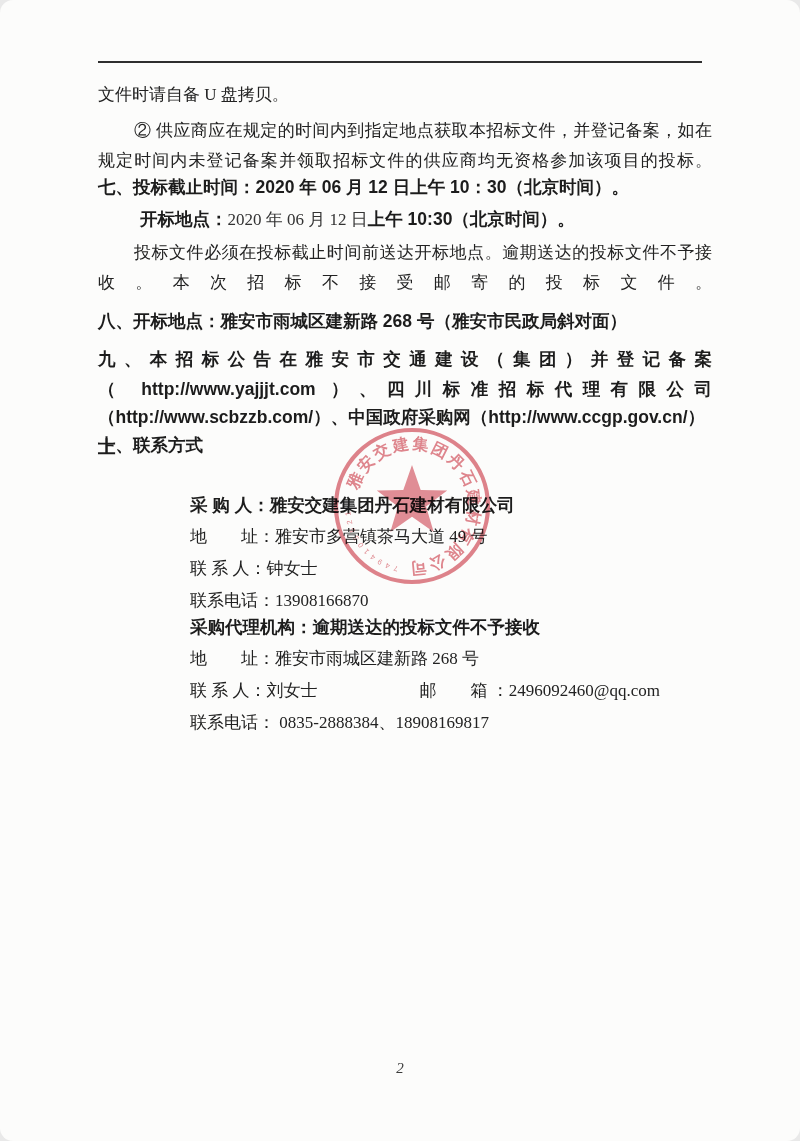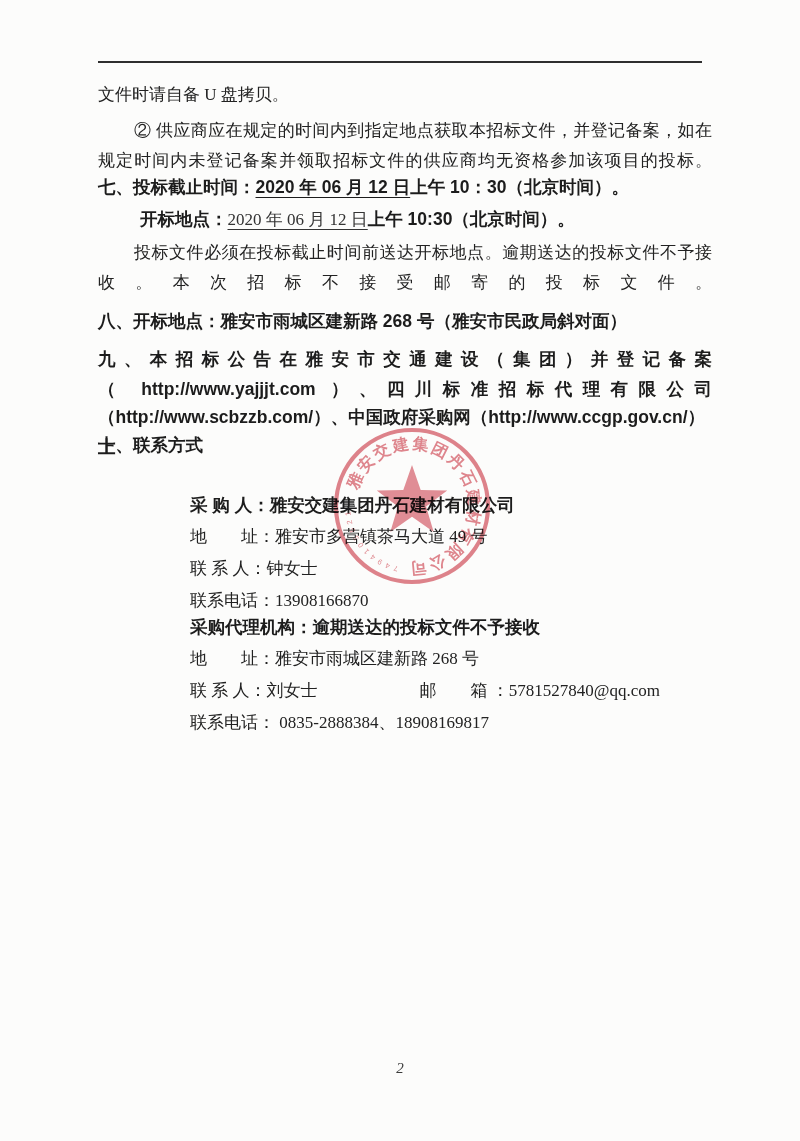--- a/index.html
+++ b/index.html
@@ -4,37 +4,38 @@
 <style>
   html,body{margin:0;padding:0;background:#e9e9e9;}
   .page{
     position:relative;
     width:800px;height:1141px;
     margin:0 auto;
     background:#fcfcfb;
     overflow:hidden;
     font-family:"Liberation Serif","DejaVu Serif",serif;
     color:#222;
+    border-radius:13px;
   }
   .rule{
     position:absolute;left:98px;top:61px;width:604px;height:2px;
     background:#2f2f2f;
   }
   .line{
     position:absolute;left:98px;width:614px;
     font-size:17px;line-height:30px;
     margin:0;white-space:pre-wrap;
   }
   .hei{
     font-family:"Liberation Sans","DejaVu Sans",sans-serif;
     font-weight:bold;font-size:17.5px;color:#1c1c1c;
   }
   .just{text-align:justify;text-align-last:justify;}
   .indent{text-indent:36px;}
-  .u{text-decoration:underline;text-underline-offset:4px;}
+  .u{text-underline-offset:4px;}
   .serif-reg{font-family:"Liberation Serif","DejaVu Serif",serif;font-weight:normal;font-size:17px;color:#333;}
   .contact{left:190px;}
   .email-label{margin-left:102px;}
   .pagenum{
     position:absolute;left:0;top:1060px;width:800px;text-align:center;
     font-family:"Liberation Serif","DejaVu Serif",serif;
     font-style:italic;font-size:15px;color:#3a3a3a;margin:0;
   }
   .seal{
     position:absolute;left:327px;top:421px;width:170px;height:170px;
@@ -74,21 +75,21 @@
   <p class="line contact" style="top:522px"><span>地　　址：</span><span>雅安市多营镇茶马大道 49 号</span></p>
 
   <p class="line contact" style="top:554px"><span>联 系 人：</span><span>钟女士</span></p>
 
   <p class="line contact" style="top:586px"><span>联系电话：</span><span>13908166870</span></p>
 
   <p class="line hei contact" style="top:612px"><span>采购代理机构：</span><span>逾期送达的投标文件不予接收</span></p>
 
   <p class="line contact" style="top:644px"><span>地　　址：</span><span>雅安市雨城区建新路 268 号</span></p>
 
-  <p class="line contact" style="top:676px"><span>联 系 人：</span><span>刘女士</span><span class="email-label">邮　　箱 ：</span><span>5781527840@qq.com</span></p>
+  <p class="line contact" style="top:676px"><span>联 系 人：</span><span>刘女士</span><span class="email-label">邮　　箱 ：</span><span>2496092460@qq.com</span></p>
 
   <p class="line contact" style="top:708px"><span>联系电话：</span><span> 0835-2888384、18908169817</span></p>
 
   <svg class="seal" id="seal-svg" viewBox="0 0 170 170">
       <circle cx="85" cy="85" r="76" fill="none" stroke="#d4545f" stroke-width="4.2" opacity="0.9"></circle>
       <polygon points="85.0,44.0 93.7,69.0 120.2,69.6 99.1,85.6 106.7,110.9 85.0,95.8 63.3,110.9 70.9,85.6 49.8,69.6 76.3,69.0" fill="#d4545f" opacity="0.82"></polygon>
       <text transform="translate(85,85) rotate(-66) translate(0,-57)" text-anchor="middle" font-size="16" font-weight="bold" fill="#d4545f" opacity="0.88" font-family="&quot;Liberation Sans&quot;,&quot;DejaVu Sans&quot;,sans-serif">雅</text>
       <text transform="translate(85,85) rotate(-47.5) translate(0,-57)" text-anchor="middle" font-size="16" font-weight="bold" fill="#d4545f" opacity="0.88" font-family="&quot;Liberation Sans&quot;,&quot;DejaVu Sans&quot;,sans-serif">安</text>
       <text transform="translate(85,85) rotate(-29) translate(0,-57)" text-anchor="middle" font-size="16" font-weight="bold" fill="#d4545f" opacity="0.88" font-family="&quot;Liberation Sans&quot;,&quot;DejaVu Sans&quot;,sans-serif">交</text>
       <text transform="translate(85,85) rotate(-10.5) translate(0,-57)" text-anchor="middle" font-size="16" font-weight="bold" fill="#d4545f" opacity="0.88" font-family="&quot;Liberation Sans&quot;,&quot;DejaVu Sans&quot;,sans-serif">建</text>

